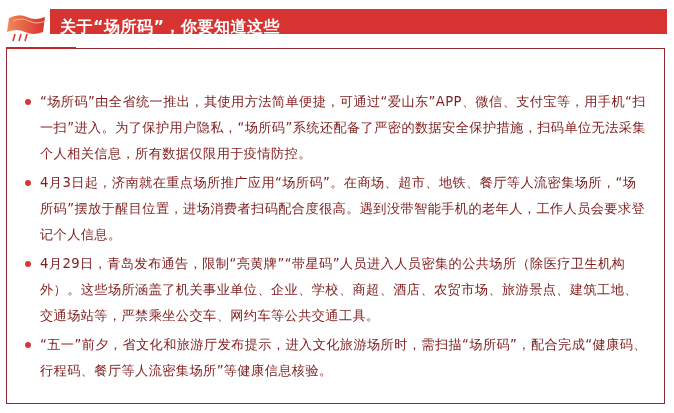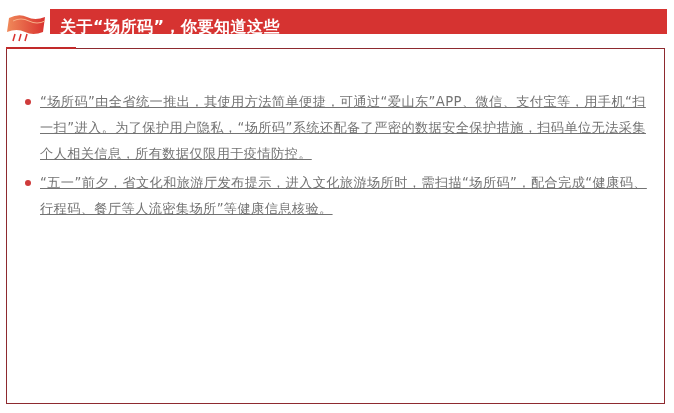--- a/index.html
+++ b/index.html
@@ -10,21 +10,21 @@
                   background: #d63331; }
     .header-title { position: absolute; left: 10px; top: 0; line-height: 35px;
                     color: #ffffff; font-size: 16px; font-weight: bold; letter-spacing: 0.5px; }
     .content-box { position: absolute; left: 6px; top: 48px; width: 659px; height: 356px;
                    border: 1.5px solid #8e2a2f; box-sizing: border-box; }
     .content-box .top-accent { position: absolute; left: -1px; top: -2px; width: 70px; height: 2px;
                    background: #c22a2a; }
     .list { position: absolute; left: 18px; top: 40px; width: 622px; margin: 0; padding: 0;
             list-style: none; }
     .item { position: relative; padding-left: 15px; font-size: 13.2px; line-height: 26px;
-            color: #737373; margin-bottom: 3px; letter-spacing: 0.4px; text-decoration: underline; }
+            color: #7f1d1d; margin-bottom: 3px; letter-spacing: 0.4px; }
     .bullet { position: absolute; left: 0; top: 10px; width: 6px; height: 6px; border-radius: 50%;
               background: #cf3b3b; }
   </style>
 </head>
 <body>
 
 <div class="header-icon">
   <svg width="42" height="30" viewBox="0 0 42 30">
     <defs>
       <linearGradient id="fg" x1="0" y1="0" x2="1" y2="0">
@@ -46,16 +46,24 @@
 
 <div class="content-box">
   <div class="top-accent"></div>
   <ul class="list">
     <li class="item">
       <span class="bullet"></span>
       <span>“场所码”由全省统一推出，其使用方法简单便捷，可通过“爱山东”APP、微信、支付宝等，用手机“扫一扫”进入。为了保护用户隐私，“场所码”系统还配备了严密的数据安全保护措施，扫码单位无法采集个人相关信息，所有数据仅限用于疫情防控。</span>
     </li>
     <li class="item">
       <span class="bullet"></span>
+      <span>4月3日起，济南就在重点场所推广应用“场所码”。在商场、超市、地铁、餐厅等人流密集场所，“场所码”摆放于醒目位置，进场消费者扫码配合度很高。遇到没带智能手机的老年人，工作人员会要求登记个人信息。</span>
+    </li>
+    <li class="item">
+      <span class="bullet"></span>
+      <span>4月29日，青岛发布通告，限制“亮黄牌”“带星码”人员进入人员密集的公共场所（除医疗卫生机构外）。这些场所涵盖了机关事业单位、企业、学校、商超、酒店、农贸市场、旅游景点、建筑工地、交通场站等，严禁乘坐公交车、网约车等公共交通工具。</span>
+    </li>
+    <li class="item">
+      <span class="bullet"></span>
       <span>“五一”前夕，省文化和旅游厅发布提示，进入文化旅游场所时，需扫描“场所码”，配合完成“健康码、行程码、餐厅等人流密集场所”等健康信息核验。</span>
     </li>
   </ul>
 </div>
 
 </body></html>

